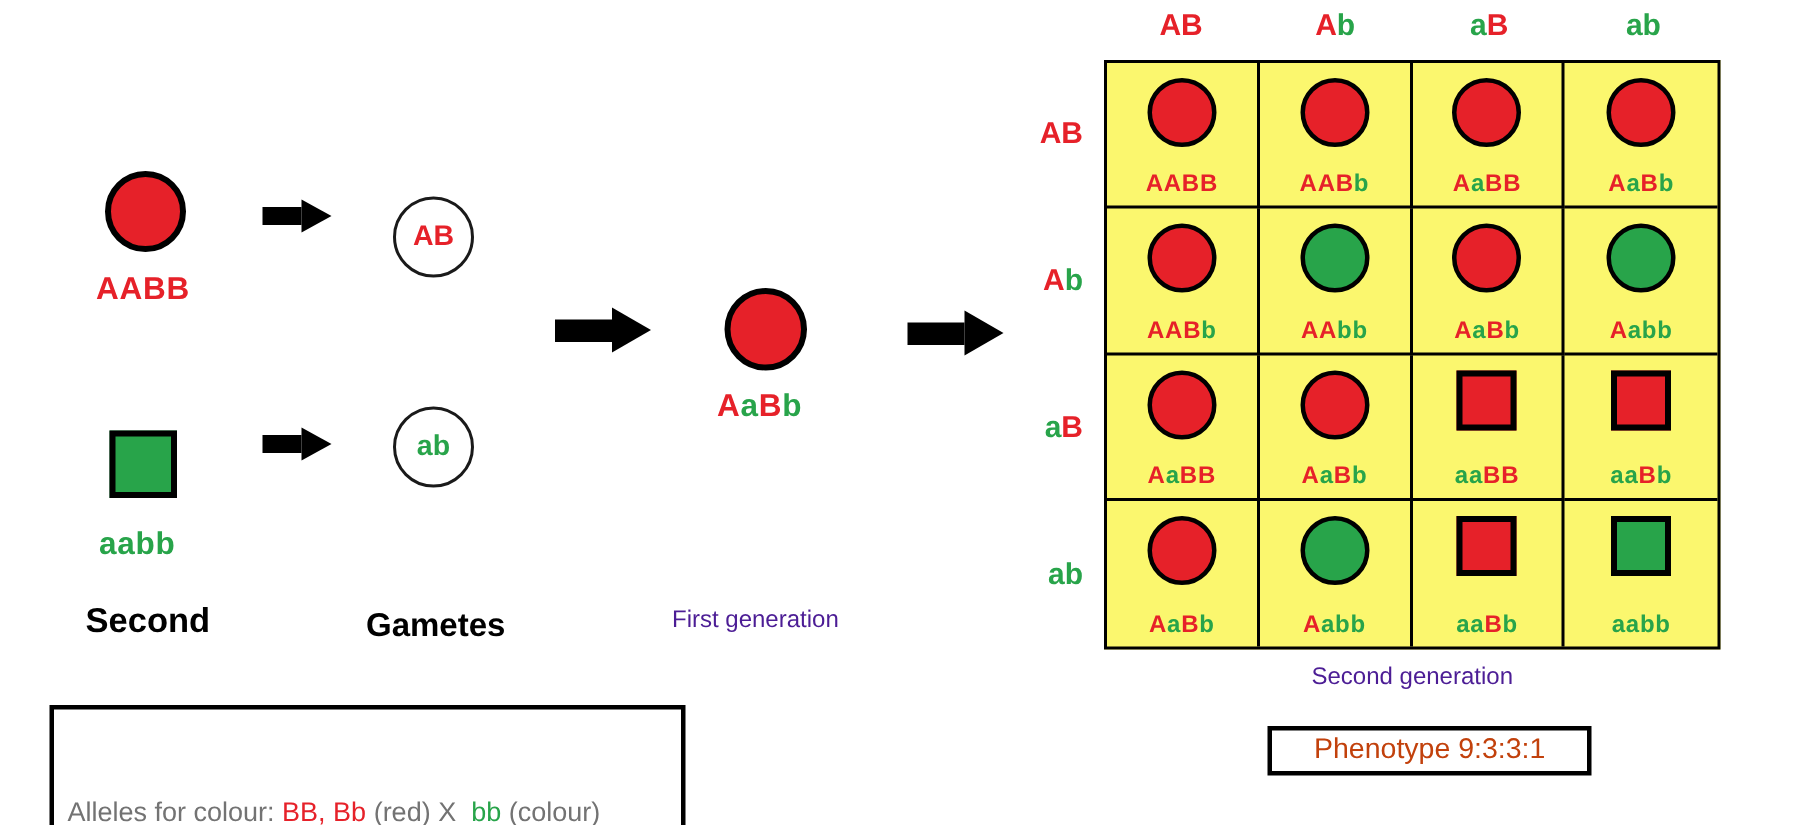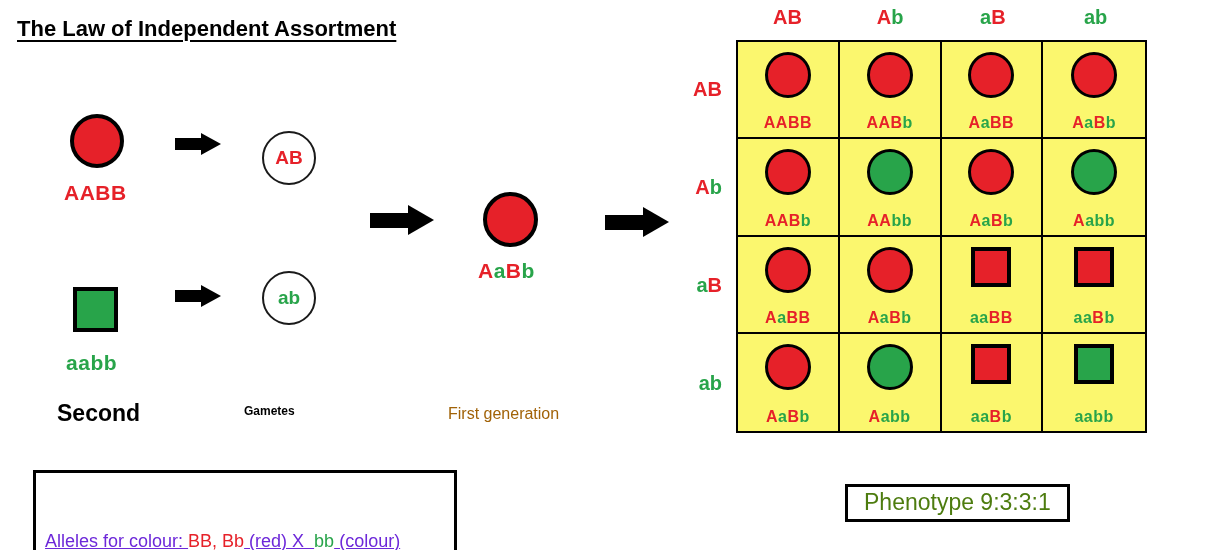--- a/index.html
+++ b/index.html
@@ -27,22 +27,22 @@
   .p2-label { left:66px; top:351px; }
 
   .gamete { width:54px; height:54px; border:2px solid #1a1a1a; border-radius:50%;
             display:flex; align-items:center; justify-content:center;
             font-size:19px; font-weight:bold; background:#fff; }
   .gamete1 { left:262px; top:131px; }
   .gamete2 { left:262px; top:271px; }
 
   .section-label { color:#000; font-weight:bold; }
   .parents-label { left:57px; top:400px; font-size:23px; }
-  .gametes-label { left:244px; top:404px; font-size:12px; }
-  .gen-label { color:#a16207; font-size:16px; font-weight:normal; }
+  .gametes-label { left:244px; top:404px; font-size:22px; }
+  .gen-label { color:#4c1d95; font-size:16px; font-weight:normal; }
   .first-gen-label { left:448px; top:405px; }
 
   
   .arrow { display:flex; align-items:center; }
   .arrow .shaft { background:#000; }
   .arrow .head { width:0; height:0; }
   .arrow.small .shaft { width:26px; height:12px; }
   .arrow.small .head { border-top:11px solid transparent; border-bottom:11px solid transparent; border-left:20px solid #000; }
   .arrow.large .shaft { width:38px; height:15px; }
   .arrow.large .head { border-top:15px solid transparent; border-bottom:15px solid transparent; border-left:26px solid #000; }
@@ -66,36 +66,35 @@
   .pcell-label { font-size:16px; font-weight:bold; letter-spacing:0.5px; }
 
   .punnett-col-headers { left:736px; top:6px; width:411px; height:26px; display:flex; }
   .punnett-col-headers .pheader { flex:1; text-align:center; font-size:20px; font-weight:bold; }
   .punnett-row-headers { left:688px; top:40px; width:40px; height:393px; display:flex; flex-direction:column; }
   .punnett-row-headers .pheader { flex:1; display:flex; align-items:center; justify-content:flex-end;
                                   padding-right:6px; font-size:20px; font-weight:bold; }
 
   .second-gen-label { left:736px; top:443px; width:411px; text-align:center; }
 
-  .phenotype-box { left:845px; top:484px; border:3px solid #000; padding:2px 16px 3px;
-                   font-size:23px; color:#4d7c0f; background:#fff; }
+  .phenotype-box { left:845px; top:484px; border:3px solid #000; padding:2px 28px 3px;
+                   font-size:19px; color:#c2410c; background:#fff; }
 
   .legend-box { left:33px; top:470px; width:424px; border:3px solid #000; background:#fff;
                 padding:3px 9px 5px; font-size:18px; line-height:26px; color:#1a1a1a; white-space:pre-wrap; }
 
   .c-red { color:var(--red); }
   .c-green { color:var(--green); }
-  .c-black { color:#6d28d9;text-decoration:underline; }
+  .c-black { color:#737373; }
 </style>
 </head>
 <body>
 
 <div class="canvas">
 
-  <div class="abs title">The Law of Independent Assortment</div>
 
   <div class="abs parent-circle"></div>
   <div class="abs geno-lg p1-label"><span class="c-red">A</span><span class="c-red">A</span><span class="c-red">B</span><span class="c-red">B</span></div>
 
   <div class="abs parent-square"></div>
   <div class="abs geno-lg p2-label"><span class="c-green">a</span><span class="c-green">a</span><span class="c-green">b</span><span class="c-green">b</span></div>
 
   <div class="abs section-label parents-label">Second</div>
 
   <div class="abs arrow small arrow1">
@@ -212,20 +211,21 @@
       </div>
       <div class="pcell last-row">
         <div class="shape square fill-red"></div>
         <div class="pcell-label"><span class="c-green">a</span><span class="c-green">a</span><span class="c-red">B</span><span class="c-green">b</span></div>
       </div>
       <div class="pcell last-col last-row">
         <div class="shape square fill-green"></div>
         <div class="pcell-label"><span class="c-green">a</span><span class="c-green">a</span><span class="c-green">b</span><span class="c-green">b</span></div>
       </div>
     </div>
+  <div class="abs gen-label second-gen-label">Second generation</div>
 
   <div class="abs phenotype-box">Phenotype 9:3:3:1</div>
 
   <div class="abs legend-box">
     <div><span class="c-black">Alleles for colour: </span><span class="c-red">BB, Bb</span><span class="c-black"> (red) X  </span><span class="c-green">bb</span><span class="c-black"> (colour)</span></div>
     
   </div>
 
 </div>
 

